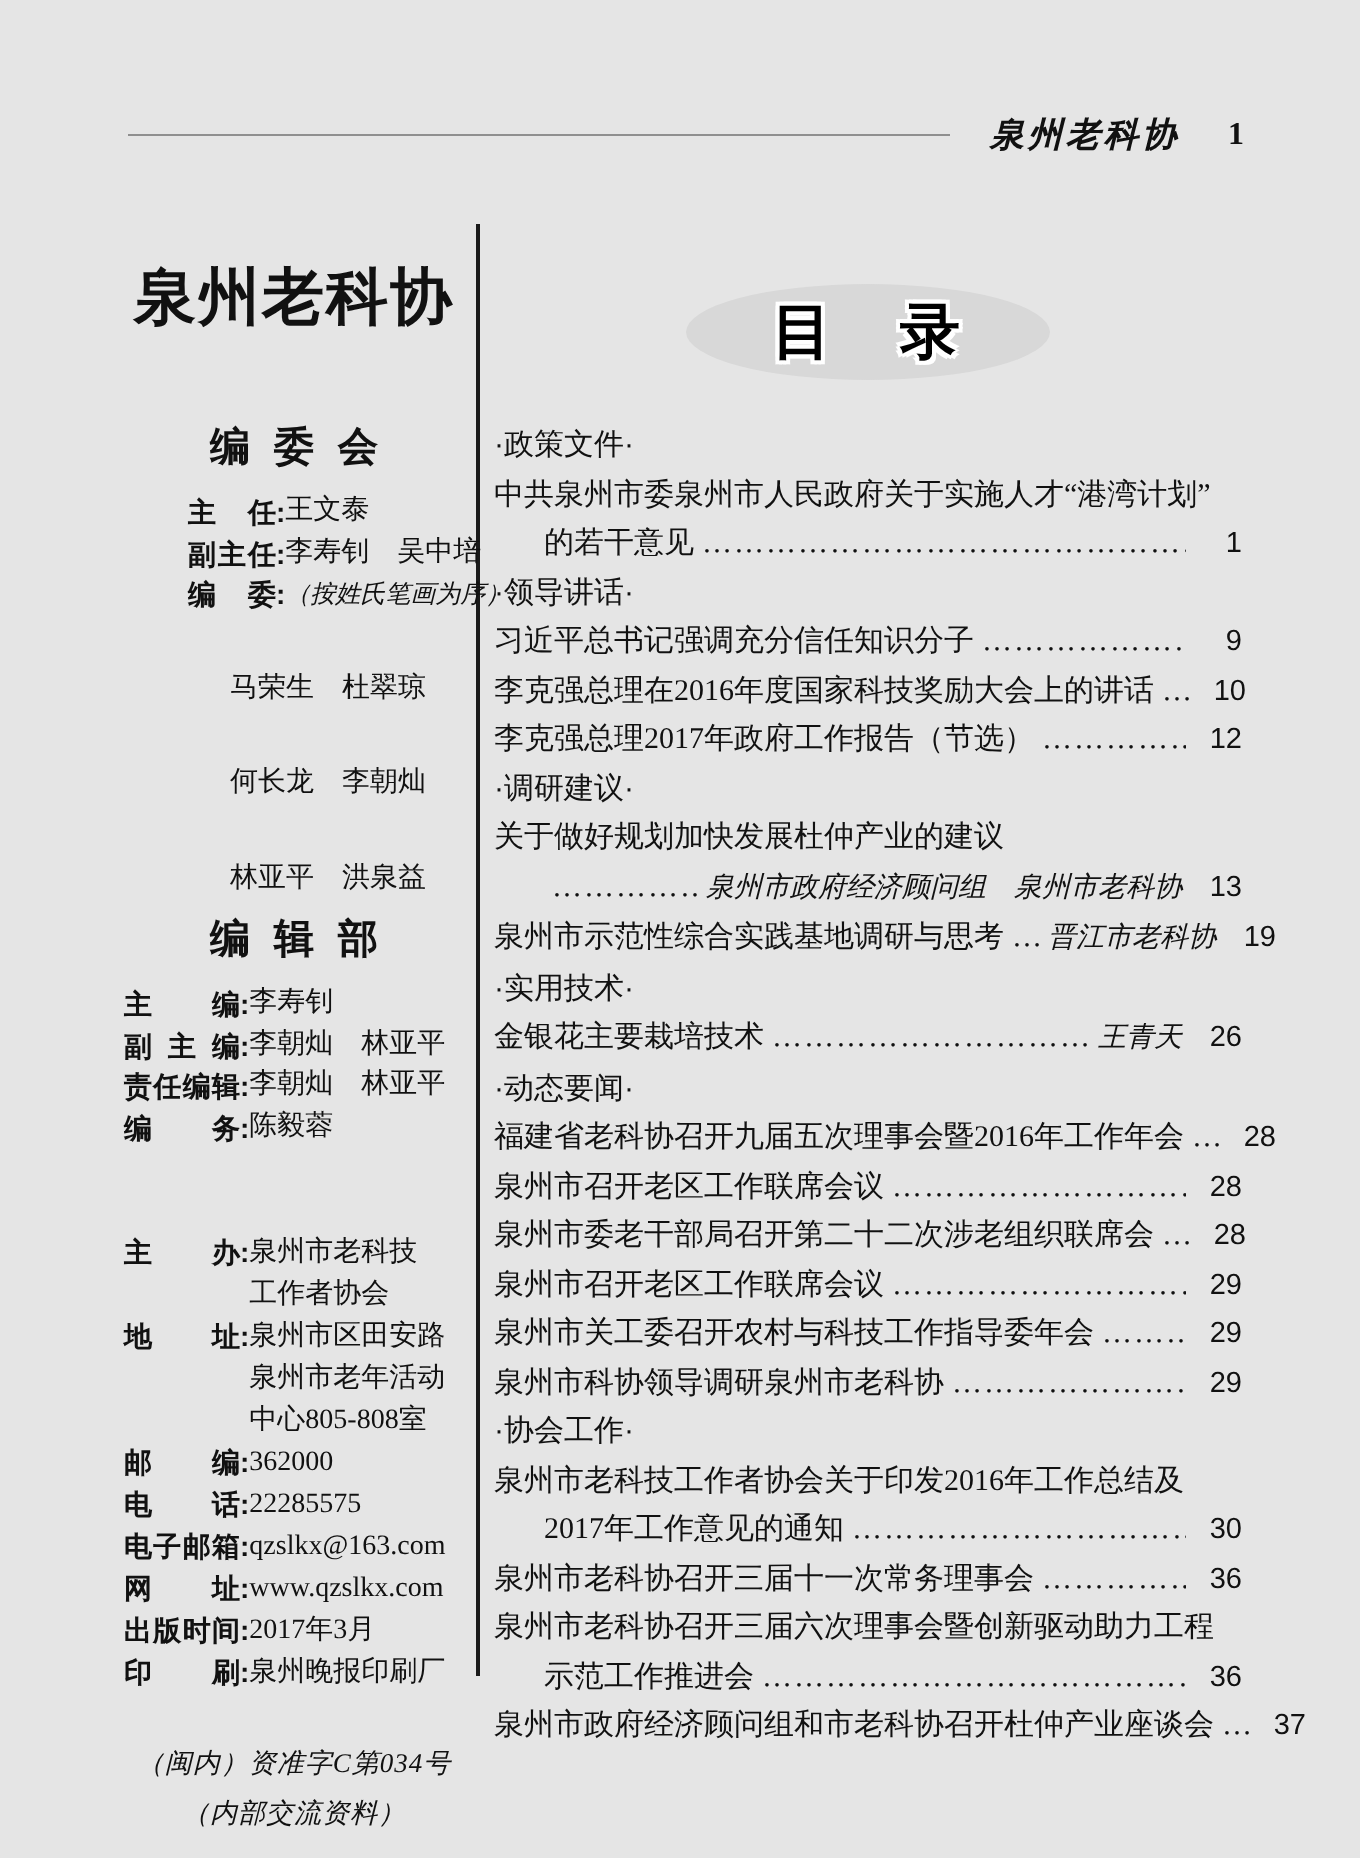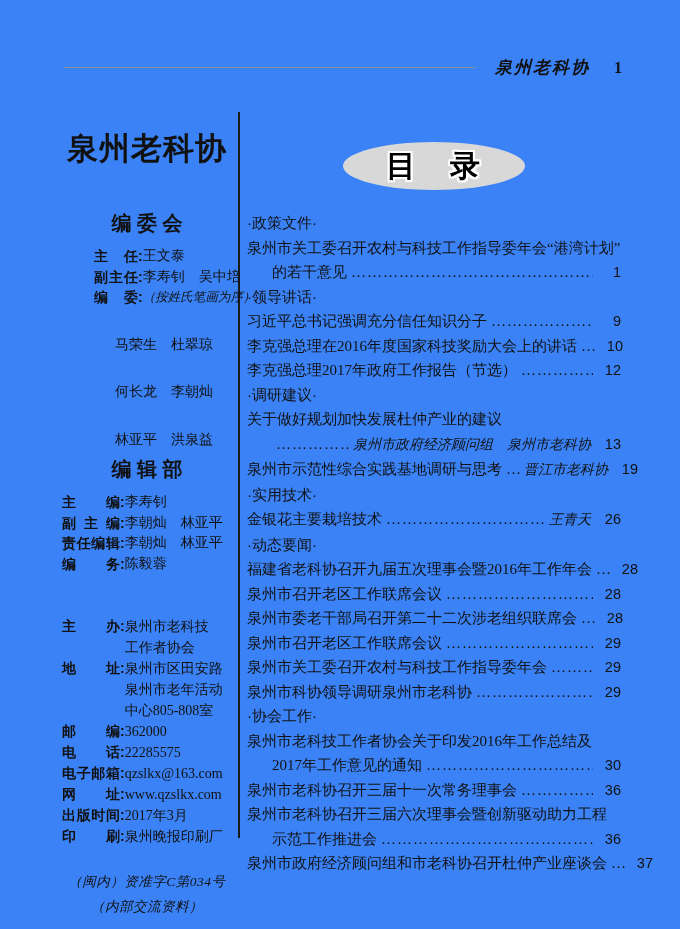--- a/index.html
+++ b/index.html
@@ -1,35 +1,35 @@
 <!DOCTYPE html>
 <html><head>
 <meta charset="utf-8">
 <style>
   html,body { margin:0; padding:0; }
   body { background:#fff; }
   .page {
-    position:relative; width:680px; height:929px; background:#3b82f6;
+    position:relative; width:680px; height:929px; background:#e5e5e5;
     font-family:"Liberation Serif", serif; color:#111; overflow:hidden;
   }
 
   
   .page-header { position:absolute; left:64px; right:58px; top:56px; display:flex; align-items:center; }
   .header-rule { flex:1; height:1px; background:#8f8f8f; margin-right:20px; }
   .header-journal { font-style:italic; font-weight:bold; font-size:17px; letter-spacing:2px; white-space:nowrap; }
   .header-page-num { margin-left:24px; font-size:16px; font-weight:bold; }
 
   
   .divider { position:absolute; left:238px; top:112px; width:2px; height:726px; background:#1a1a1a; }
 
   
   .sidebar { position:absolute; left:62px; top:128px; width:170px; }
   .sidebar-title { margin:0 0 40px; font-size:31px; font-weight:bold; text-align:center; letter-spacing:1px; }
   .block-heading { margin:0 0 9px; font-size:20px; font-weight:bold; text-align:center;
-                   font-family:Liberation Sans, sans-serif; }
+                   font-family:Liberation Mono, monospace; }
   .info-row { line-height:20.5px; font-size:14px; white-space:nowrap; display:flex; }
   .info-label { display:inline-block; text-align:justify; text-align-last:justify; flex:none;
                 font-weight:bold; font-family:"Liberation Sans", sans-serif; }
   .w3 { width:44px;margin-left:32px; } .w4 { width:58px; }
   .sep { font-weight:bold; font-family:"Liberation Sans", sans-serif; flex:none; }
   .info-value { white-space:nowrap; }
   .info-value .kai, .kai { font-style:italic; font-size:12.5px;text-align:right; }
   .member-row { line-height:20.5px; font-size:14px; padding-left:53px; white-space:nowrap;margin-top:27px; }
   .editorial { margin-top:6px; }
   .publishing { margin-top:42px; }
@@ -217,21 +217,21 @@
     </div>
 
     <div class="toc-list">
 
         <div class="toc-line section">
           <span class="t-text">·政策文件·</span>
 
         </div>
 
         <div class="toc-line">
-          <span class="t-text">泉州市关工委召开农村与科技工作指导委年会“港湾计划”</span>
+          <span class="t-text">中共泉州市委泉州市人民政府关于实施人才“港湾计划”</span>
 
         </div>
 
         <div class="toc-line indent">
           <span class="t-text">的若干意见</span>
           <span class="t-dots">………………………………………………………………………………………………………………………………</span>
 
           <span class="t-page">1</span>
         </div>
 

